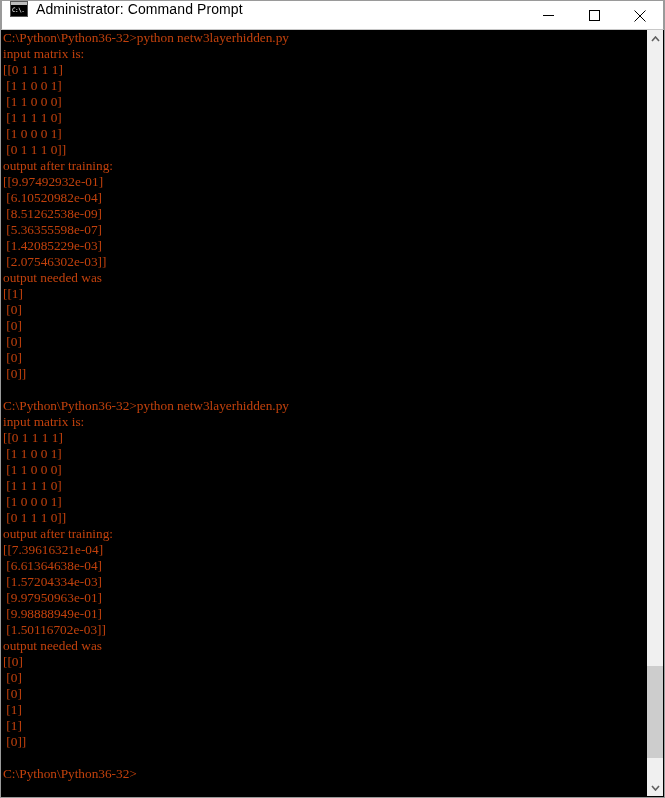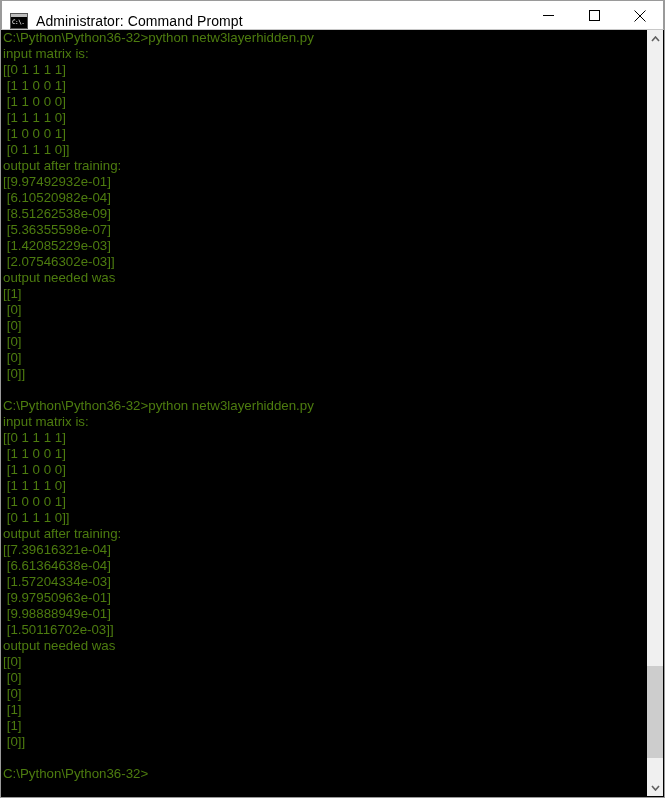--- a/index.html
+++ b/index.html
@@ -27,21 +27,21 @@
 
   
   .titlebar {
     position: relative;
     height: 30px;
     background: #ffffff;
     border: 1px solid #9a9a9a;
     border-bottom: 1px solid #c8c8c8;
     box-sizing: border-box;
     display: flex;
-    align-items: flex-end;
+    align-items: flex-start;
     user-select: none;
   }
   .title-icon {
     width: 18px;
     height: 16px;
     margin-left: 8px;
     margin-right: 8px;
     flex: 0 0 auto;
     background: #ffffff;
     border: 1px solid #555;
@@ -104,22 +104,22 @@
     right: 0;
     bottom: 0;
     background: #000000;
     overflow: hidden;
   }
   .console-text {
     position: absolute;
     top: 0;
     left: 2px;
     margin: 0;
-    color: #4d7c0f;
-    font-family: Liberation Sans, sans-serif;
+    color: #c2410c;
+    font-family: Liberation Serif, serif;
     font-size: 13.3px;
     line-height: 16px;
     letter-spacing: 0px;
     white-space: pre;
     font-weight: 400;
   }
 
   
   .scrollbar {
     position: absolute;

